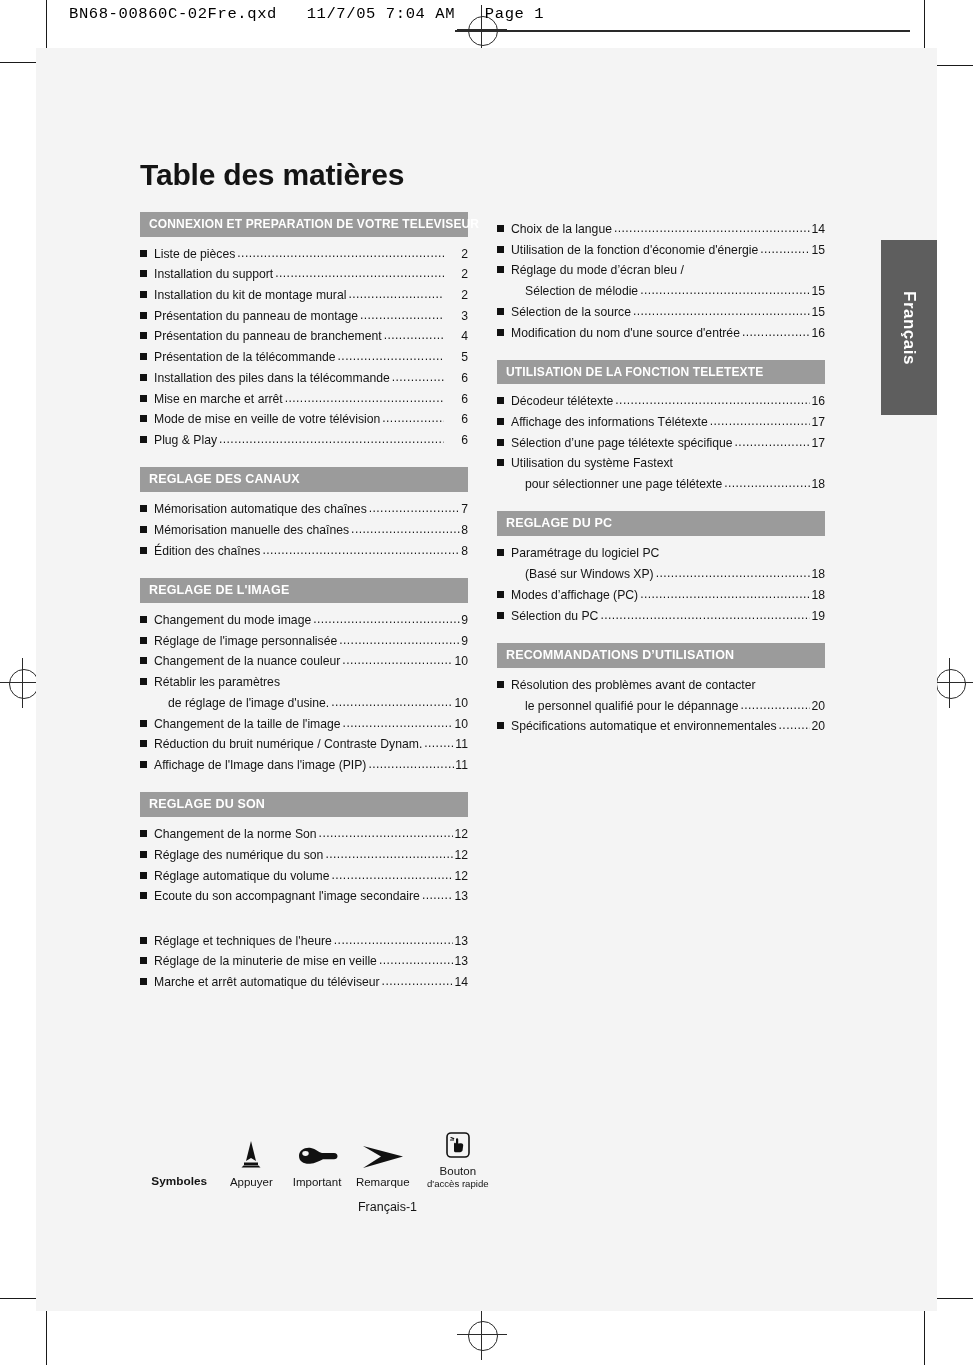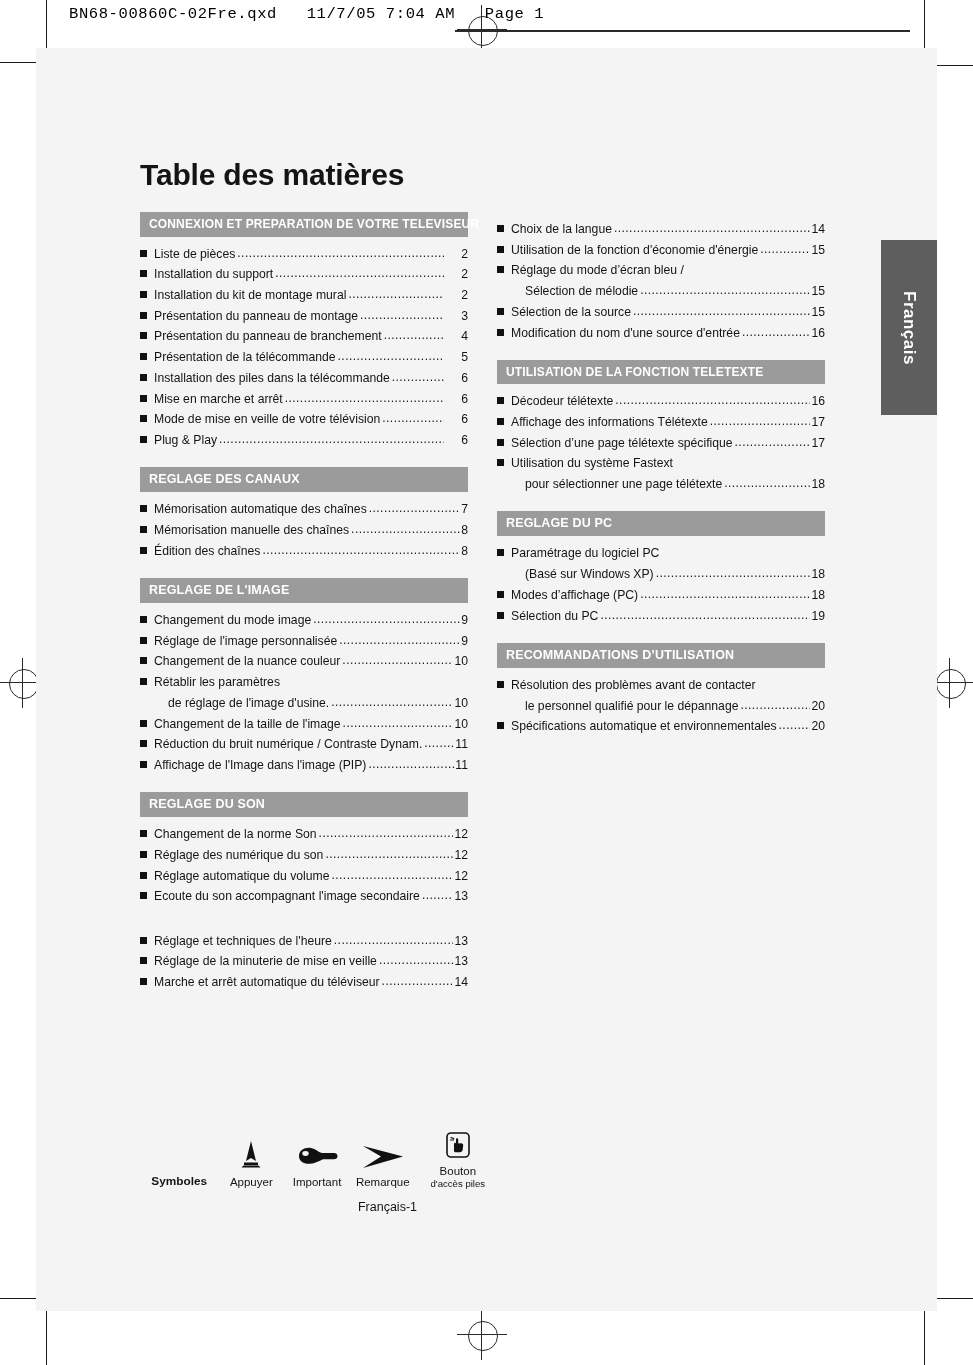--- a/index.html
+++ b/index.html
@@ -505,18 +505,18 @@
       </div>
       <div class="sym-cell" style="width: 86px;">
         <div class="sym-glyph">
           <svg width="26" height="28" viewBox="0 0 26 28">
             <rect x="2" y="2" width="22" height="24" rx="4" ry="4" fill="none" stroke="#111" stroke-width="1.6"></rect>
             <path d="M9 20 L9 13 C9 11.4 11 11.4 11 13 L11 8.5 C11 6.8 13.2 6.8 13.2 8.5 L13.2 12.5 L15.5 12.2 C17.5 12 18.4 13 18.2 14.6 L17.6 19 C17.4 20.4 16.4 21.2 15 21.2 L11.2 21.2 C10 21.2 9 20.9 9 20 Z" fill="#111"></path>
             <path d="M5.5 9 L8.5 9 M6 6.5 L8.7 7.6" stroke="#111" stroke-width="1.2" stroke-linecap="round"></path>
           </svg>
         </div>
         <div class="sym-label">Bouton</div>
-        <div class="sym-label two" style="margin-top: 0px;">d'accès piles</div>
+        <div class="sym-label two" style="margin-top: 0px;">d'accès rapide</div>
       </div>
     </div>
 </div>
 
 <div class="pagefoot">Français-1</div>
 
 </body></html>

